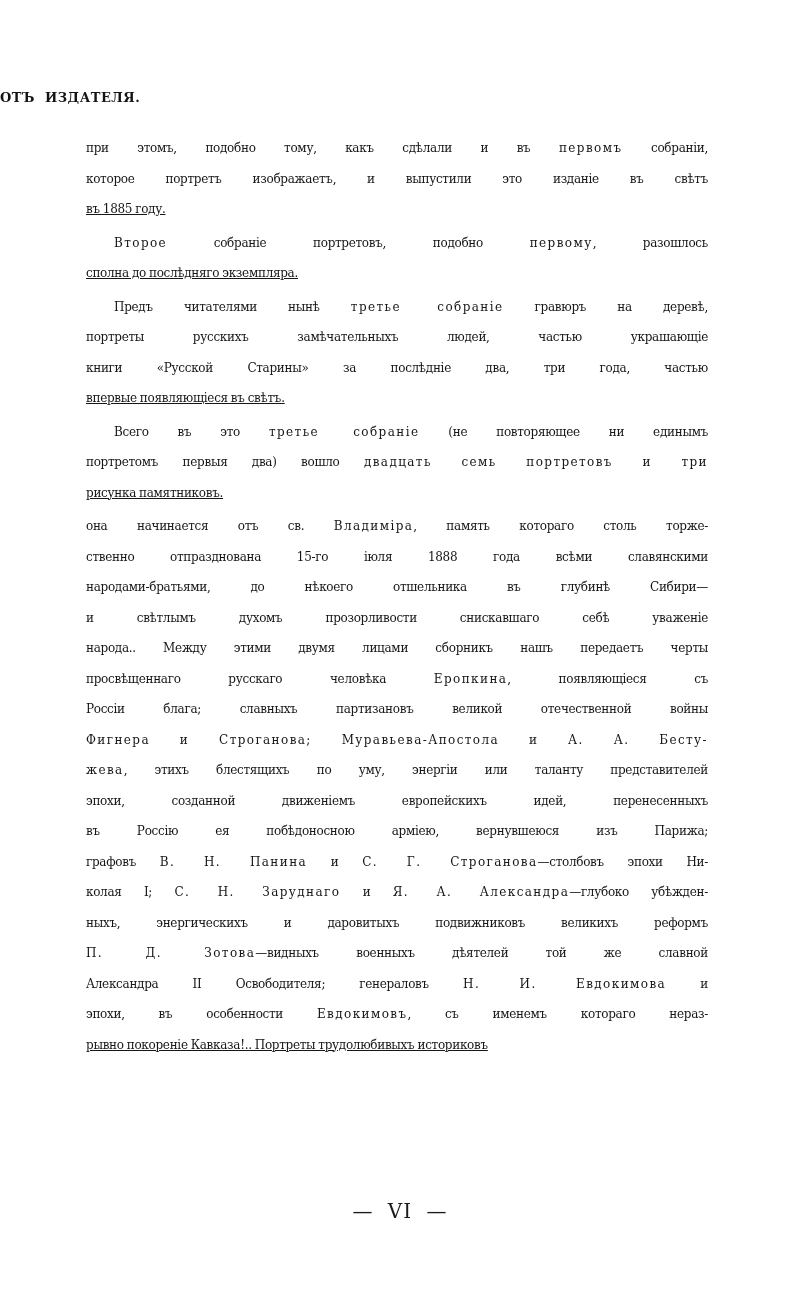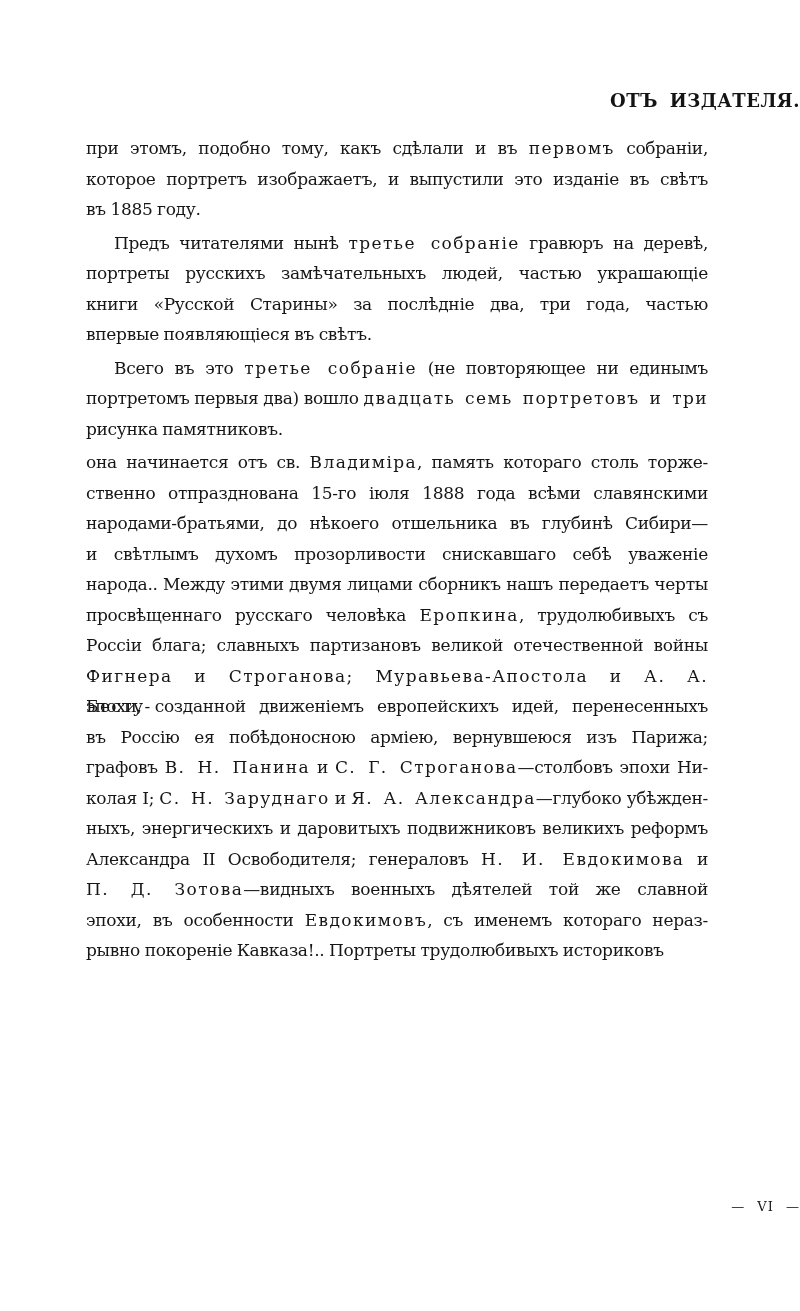--- a/index.html
+++ b/index.html
@@ -11,103 +11,109 @@
     background: #ffffff;
     font-family: "DejaVu Serif", serif;
     color: #161616;
     overflow: hidden;
   }
   .page-header {
     position: absolute;
     top: 90px;
     left: 0;
     width: 100%;
-    text-align: right;
-    font-size: 18px;
+    text-align: left;
+    font-size: 13px;
     font-weight: bold;
     letter-spacing: 0.5px;
     word-spacing: 5px;
     color: #141414;
   }
   .text-block {
     position: absolute;
     top: 133px;
     left: 86px;
     width: 622px;
-    font-size: 17px;
+    font-size: 12px;
     letter-spacing: -0.3px;
     word-spacing: -0.5px;
   }
   .para + .para { margin-top: 3px; }
   .line {
     height: 30.5px;
     line-height: 30.5px;
     text-align: justify;
     text-align-last: justify;
     overflow: visible;
   }
   .line.last {
     text-align: center;
     text-align-last: left;
+    text-decoration: underline;
   }
   .line.indent { text-indent: 28px; }
   .sp {
     letter-spacing: 1.4px;
     word-spacing: 3px;
   }
   .page-footer {
     position: absolute;
     top: 1199px;
     left: 0;
     width: 100%;
-    text-align: right;
-    font-size: 13px;
+    text-align: center;
+    font-size: 20px;
     letter-spacing: 1px;
     word-spacing: 7px;
     color: #1a1a1a;
   }
 </style>
 </head>
 <body>
 
 <div class="page">
   <div class="page-header">ОТЪ ИЗДАТЕЛЯ.</div>
 
   <div class="text-block">
       <div class="para">
         <div class="line"><span>при этомъ, подобно тому, какъ сдѣлали и въ </span><span class="sp">первомъ</span><span> собраніи,</span></div>
         <div class="line"><span>которое портретъ изображаетъ, и выпустили это изданіе въ свѣтъ</span></div>
         <div class="line last"><span>въ 1885 году.</span></div>
       </div>
       <div class="para">
+        <div class="line indent"><span class="sp">Второе</span><span> собраніе портретовъ, подобно </span><span class="sp">первому</span><span>, разошлось</span></div>
+        <div class="line last"><span>сполна до послѣдняго экземпляра.</span></div>
+      </div>
+      <div class="para">
         <div class="line indent"><span>Предъ читателями нынѣ </span><span class="sp">третье собраніе</span><span> гравюръ на деревѣ,</span></div>
         <div class="line"><span>портреты русскихъ замѣчательныхъ людей, частью украшающіе</span></div>
         <div class="line"><span>книги «Русской Старины» за послѣдніе два, три года, частью</span></div>
         <div class="line last"><span>впервые появляющіеся въ свѣтъ.</span></div>
       </div>
       <div class="para">
         <div class="line indent"><span>Всего въ это </span><span class="sp">третье собраніе</span><span> (не повторяющее ни единымъ</span></div>
         <div class="line"><span>портретомъ первыя два) вошло </span><span class="sp">двадцать семь портретовъ и три</span></div>
         <div class="line last"><span>рисунка памятниковъ.</span></div>
       </div>
       <div class="para">
         <div class="line"><span>она начинается отъ св. </span><span class="sp">Владиміра</span><span>, память котораго столь торже-</span></div>
         <div class="line"><span>ственно отпразднована 15-го іюля 1888 года всѣми славянскими</span></div>
         <div class="line"><span>народами-братьями, до нѣкоего отшельника въ глубинѣ Сибири—</span></div>
         <div class="line"><span>и свѣтлымъ духомъ прозорливости снискавшаго себѣ уваженіе</span></div>
         <div class="line"><span>народа.. Между этими двумя лицами сборникъ нашъ передаетъ черты</span></div>
-        <div class="line"><span>просвѣщеннаго русскаго человѣка </span><span class="sp">Еропкина</span><span>, трудолюбивыхъ съ</span></div>
+        <div class="line"><span>просвѣщеннаго русскаго человѣка </span><span class="sp">Еропкина</span><span>, появляющіеся съ</span></div>
         <div class="line"><span>Россіи блага; славныхъ партизановъ великой отечественной войны</span></div>
         <div class="line"><span class="sp">Фигнера и Строганова; Муравьева-Апостола и А. А. Бесту-</span></div>
+        <div class="line"><span class="sp">жева</span><span>, этихъ блестящихъ по уму, энергіи или таланту представителей</span></div>
         <div class="line"><span>эпохи, созданной движеніемъ европейскихъ идей, перенесенныхъ</span></div>
         <div class="line"><span>въ Россію ея побѣдоносною арміею, вернувшеюся изъ Парижа;</span></div>
         <div class="line"><span>графовъ </span><span class="sp">В. Н. Панина</span><span> и </span><span class="sp">С. Г. Строганова</span><span>—столбовъ эпохи Ни-</span></div>
         <div class="line"><span>колая I; </span><span class="sp">С. Н. Заруднаго</span><span> и </span><span class="sp">Я. А. Александра</span><span>—глубоко убѣжден-</span></div>
         <div class="line"><span>ныхъ, энергическихъ и даровитыхъ подвижниковъ великихъ реформъ</span></div>
+        <div class="line"><span class="sp">П. Д. Зотова</span><span>—видныхъ военныхъ дѣятелей той же славной</span></div>
         <div class="line"><span>Александра II Освободителя; генераловъ </span><span class="sp">Н. И. Евдокимова</span><span> и</span></div>
-        <div class="line"><span class="sp">П. Д. Зотова</span><span>—видныхъ военныхъ дѣятелей той же славной</span></div>
         <div class="line"><span>эпохи, въ особенности </span><span class="sp">Евдокимовъ</span><span>, съ именемъ котораго нераз-</span></div>
         <div class="line last"><span>рывно покореніе Кавказа!.. Портреты трудолюбивыхъ историковъ</span></div>
       </div>
     </div>
 
   <div class="page-footer">— VI —</div>
 </div>
 
 </body></html>

